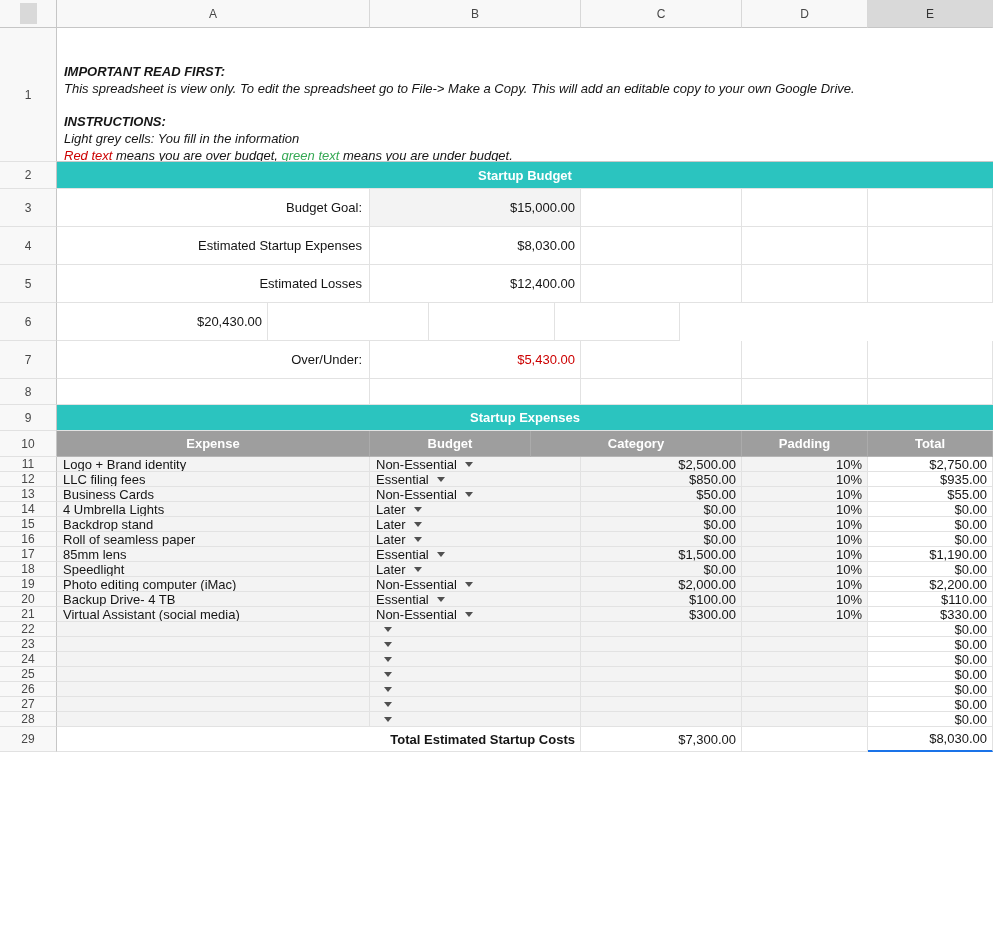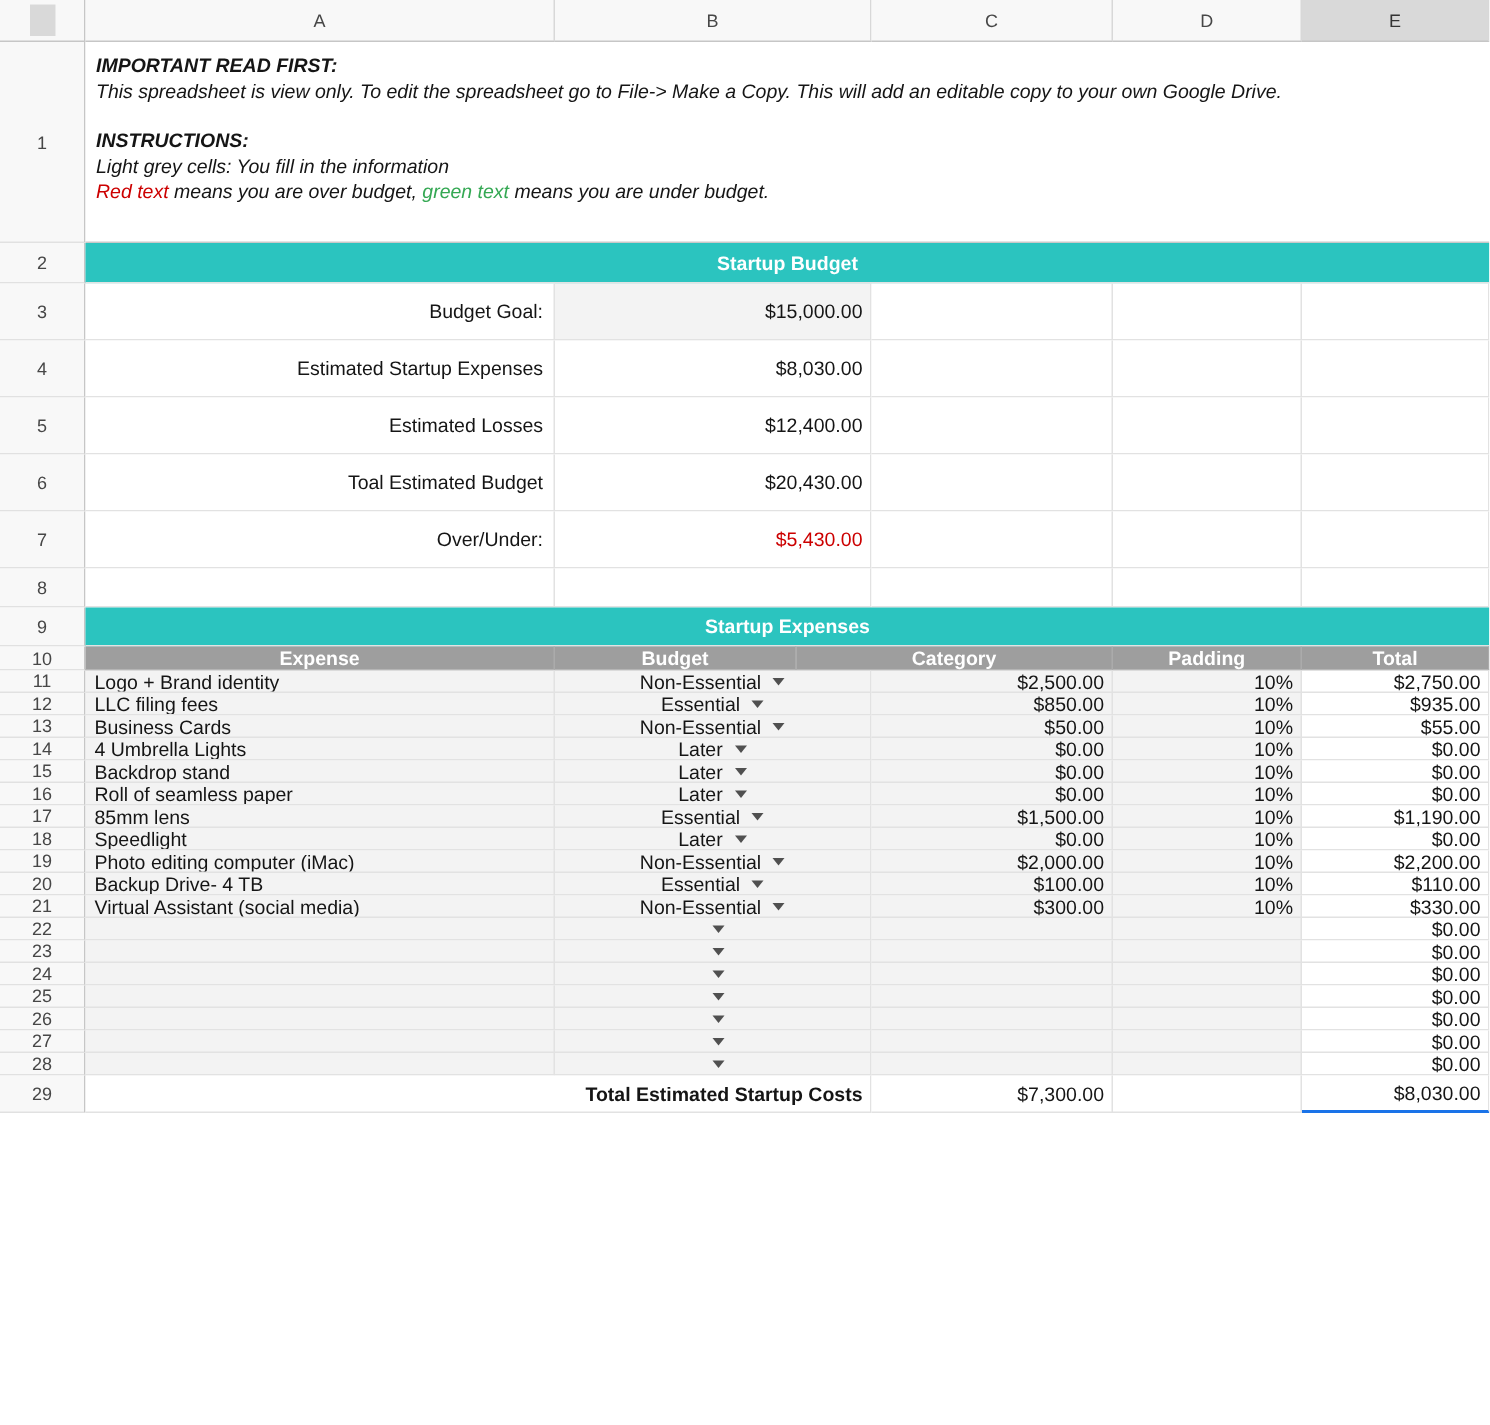--- a/index.html
+++ b/index.html
@@ -22,21 +22,21 @@
   .w-ab { width:524px; flex:0 0 524px; }
   .merged { flex:1 1 auto; border-right:none !important; }
 
   
   .h-colh { height:28px; }
   .h-r1   { height:134px; }
   .h-band { height:27px; }
   .h-sum  { height:38px; }
   .h-r8   { height:26px; }
   .h-band9{ height:26px; }
-  .h-r10  { height:16px; }
+  .h-r10  { height:26px; }
   .h-data { height:15px; }
   .h-r29  { height:25px; }
 
   
   .rn, .corner, .ch {
     background:#f8f8f8;
     display:flex; align-items:center; justify-content:center;
     font-size:12px; color:#474747;
   }
   .rn { border-right:1px solid #c6c6c6; border-bottom:1px solid #e1e1e1; }
@@ -55,21 +55,21 @@
   .right { justify-content:flex-end; text-align:right; padding-right:5px; }
   .fill  { background:var(--fill_cell, #f3f3f3); }
   .bold  { font-weight:bold; }
   .red   { color:var(--over_budget_red, #cc0000); }
   .green { color:var(--under_budget_green, #34a853); }
 
   
   .instr {
     display:block; padding:7px 8px 0 7px;
     border-bottom:1px solid #c9c9c9;
-    font-style:italic; line-height:17px;
+    font-style:italic; line-height:17px;margin-top:28px;
   }
   .instr p { font-style:italic; }
   .bi { font-weight:bold; }
   .spacer { height:16px; }
 
   
   .band {
     background:var(--band, #2bc4bf); color:#fff; font-weight:bold;
     display:flex; align-items:center; justify-content:center;
     border-bottom:1px solid #e2e2e2; font-size:13px;
@@ -79,21 +79,21 @@
   .th {
     background:var(--table_header, #9e9e9e); color:#fff; font-weight:bold;
     display:flex; align-items:center; justify-content:center;
     border-right:1px solid #ababab; border-bottom:1px solid #b5b5b5;
     font-size:13px;
   }
 
   .sum-label { justify-content:flex-end; text-align:left; padding-right:7px; }
 
   
-  .dd { justify-content:center; }
+  .dd { justify-content:flex-start; }
   .arrow {
     width:0; height:0; flex:0 0 auto;
     border-left:4px solid transparent; border-right:4px solid transparent;
     border-top:5px solid #505050;
     margin-left:8px;
   }
 
   .sel-bottom { border-bottom:2px solid var(--selection_blue, #1a73e8); }
 </style>
 </head>
@@ -148,21 +148,20 @@
   <div class="row h-sum">
     <div class="rn w-rn">5</div>
     <div class="c w-a sum-label">Estimated Losses</div>
     <div class="c w-b right">$12,400.00</div>
     <div class="c w-c"></div>
     <div class="c w-d"></div>
     <div class="c w-e"></div>
   </div>
   <div class="row h-sum">
     <div class="rn w-rn">6</div>
-    <div class="c w-a sum-label">Toal Estimated Budget</div>
     <div class="c w-b right">$20,430.00</div>
     <div class="c w-c"></div>
     <div class="c w-d"></div>
     <div class="c w-e"></div>
   </div>
   <div class="row h-sum">
     <div class="rn w-rn">7</div>
     <div class="c w-a sum-label">Over/Under:</div>
     <div class="c w-b right red">$5,430.00</div>
     <div class="c w-c"></div>

